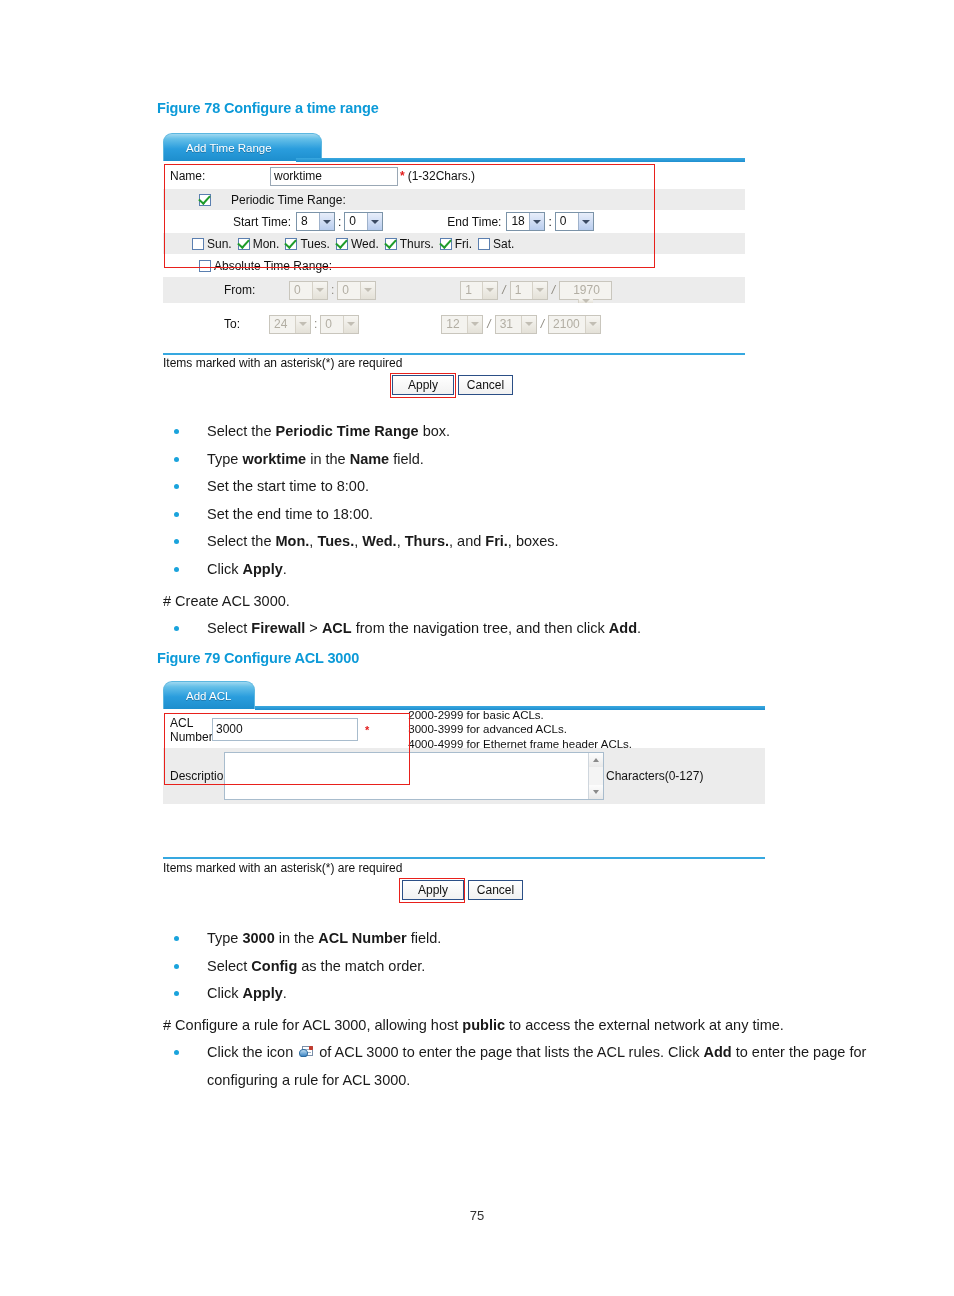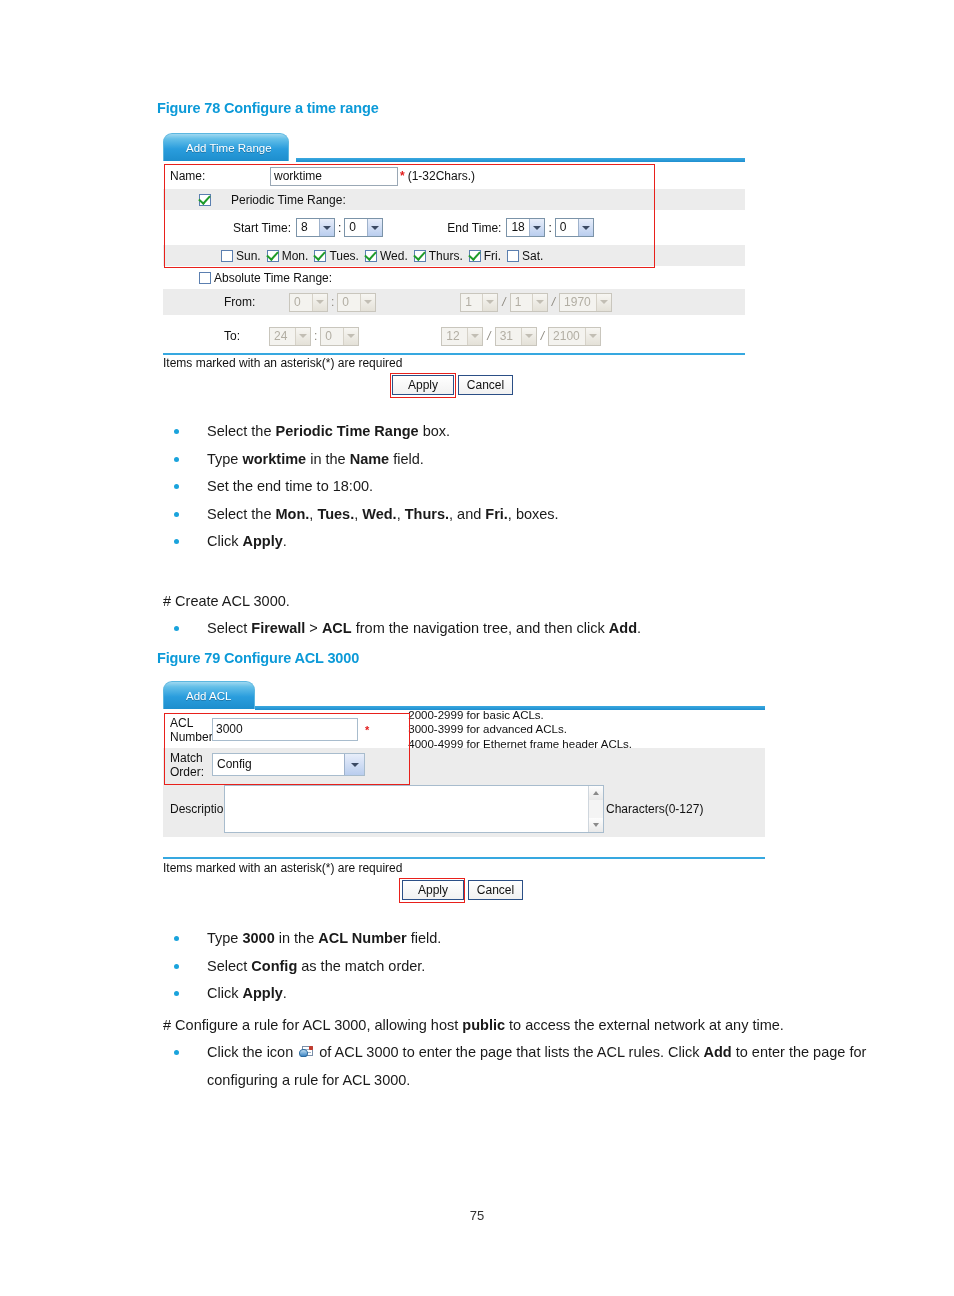--- a/index.html
+++ b/index.html
@@ -242,41 +242,41 @@
   }
 </style>
 </head>
 <body>
 
 <div class="page">
 
   <div class="fig-caption" style="left:157px; top:100px;">Figure 78 Configure a time range</div>
 
   <div class="tabwrap" style="left:163px; top:133px; width:582px; height:30px;">
-    <div class="tab" style="width:126px;">
+    <div class="tab" style="width:159px;">
       <span>Add Time Range</span>
     </div>
     <div class="tab-underline" style="left:133px; top:25px; width:449px;"></div>
   </div>
 
   <div class="panel" style="left:163px; top:163px; width:582px;">
 
     <div class="frow white" style="height:26px; padding-left:7px;">
       <span class="lbl" style="width:100px;">Name:</span>
       <span class="txt" style="width:128px;">worktime</span>
       <span class="asterisk" style="margin-left:2px;">*</span>
       <span class="hint" style="margin-left:3px;">(1-32Chars.)</span>
     </div>
 
     <div class="frow gray" style="height:21px; padding-left:36px;">
       <span class="cb on"></span>
       <span class="lbl" style="margin-left:20px;">Periodic Time Range:</span>
     </div>
 
-    <div class="frow white" style="height:35px; padding-left:70px;">
+    <div class="frow white" style="height:23px; padding-left:70px;">
       <span class="lbl">Start Time:</span>
       <span class="sel" style="width:39px; margin-left:5px;">
         <span class="v">8</span>
         <span class="arrow"></span>
       </span>
       <span class="colon">:</span>
       <span class="sel" style="width:39px;">
         <span class="v">0</span>
         <span class="arrow"></span>
       </span>
@@ -286,21 +286,21 @@
         <span class="v">18</span>
         <span class="arrow"></span>
       </span>
       <span class="colon">:</span>
       <span class="sel" style="width:39px;">
         <span class="v">0</span>
         <span class="arrow"></span>
       </span>
     </div>
 
-    <div class="frow gray" style="height:21px; padding-left:58px;">
+    <div class="frow gray" style="height:21px; padding-left:29px;">
       <span class="cb"></span>
       <span class="lbl" style="margin:0 6px 0 3px;">Sun.</span>
       <span class="cb on"></span>
       <span class="lbl" style="margin:0 6px 0 3px;">Mon.</span>
       <span class="cb on"></span>
       <span class="lbl" style="margin:0 6px 0 3px;">Tues.</span>
       <span class="cb on"></span>
       <span class="lbl" style="margin:0 6px 0 3px;">Wed.</span>
       <span class="cb on"></span>
       <span class="lbl" style="margin:0 6px 0 3px;">Thurs.</span>
@@ -330,21 +330,21 @@
       <span class="sel dis" style="width:38px; margin-left:84px;">
         <span class="v">1</span>
         <span class="arrow"></span>
       </span>
       <span class="slash dis">/</span>
       <span class="sel dis" style="width:38px;">
         <span class="v">1</span>
         <span class="arrow"></span>
       </span>
       <span class="slash dis">/</span>
-      <span class="sel dis" style="width:53px;">
+      <span class="sel dis" style="width:53px;flex-direction:column;">
         <span class="v">1970</span>
         <span class="arrow"></span>
       </span>
     </div>
 
     <div class="frow white" style="height:26px; padding-left:61px;margin-top:8px;">
       <span class="lbl" style="width:45px;">To:</span>
       <span class="sel dis" style="width:42px;">
         <span class="v">24</span>
         <span class="arrow"></span>
@@ -379,20 +379,21 @@
     <span class="btn" style="width:62px;">Apply</span>
     <span class="btn" style="width:55px;">Cancel</span>
   </div>
 
   <div class="redbox" style="left:164px; top:164px; width:491px; height:104px;"></div>
   <div class="redbox" style="left:390px; top:373px; width:66px; height:25px;"></div>
 
   <div class="bullet-list" style="left:163px; top:418px; width:720px;">
     <div class="bl-item"><span class="dot"></span><span>Select the <b>Periodic Time Range</b> box.</span></div>
     <div class="bl-item"><span class="dot"></span><span>Type <b>worktime</b> in the <b>Name</b> field.</span></div>
+    <div class="bl-item"><span class="dot"></span><span>Set the start time to 8:00.</span></div>
     <div class="bl-item"><span class="dot"></span><span>Set the end time to 18:00.</span></div>
     <div class="bl-item"><span class="dot"></span><span>Select the <b>Mon.</b>, <b>Tues.</b>, <b>Wed.</b>, <b>Thurs.</b>, and <b>Fri.</b>, boxes.</span></div>
     <div class="bl-item"><span class="dot"></span><span>Click <b>Apply</b>.</span></div>
   </div>
 
   <div class="para" style="position:absolute; left:163px; top:588px;"># Create ACL 3000.</div>
 
   <div class="bullet-list" style="left:163px; top:615px; width:760px;">
     <div class="bl-item"><span class="dot"></span><span>Select <b>Firewall</b> &gt; <b>ACL</b> from the navigation tree, and then click <b>Add</b>.</span></div>
   </div>
@@ -416,30 +417,20 @@
       <span class="txt big" style="width:146px; margin-left:4px;">3000</span>
       <span class="asterisk" style="margin-left:7px; font-size:11px;">*</span>
 
       <span style="margin-left:39px; font-size:11.5px; line-height:14.5px;">
         <span style="display:block">2000-2999 for basic ACLs.</span>
         <span style="display:block">3000-3999 for advanced ACLs.</span>
         <span style="display:block">4000-4999 for Ethernet frame header ACLs.</span>
       </span>
     </div>
 
-    <div class="frow gray" style="height:33px; padding-left:7px;">
-      <span style="width:38px; font-size:12px; line-height:14px;">
-        <span style="display:block">Match</span>
-        <span style="display:block">Order:</span>
-      </span>
-      <span class="sel wide" style="width:153px; margin-left:4px; border-color:#a8bccd;">
-        <span class="v">Config</span>
-        <span class="arrow"></span>
-      </span>
-    </div>
 
     <div class="frow gray" style="height:56px; padding-left:7px;">
       <span class="lbl" style="width:53px;">Description:</span>
       <span class="ta" style="width:380px; height:48px; margin-left:1px;">
         <span class="body"></span>
         <span class="sb">
           <span class="ar up"></span>
           <span class="ar dn"></span>
         </span>
       </span>

